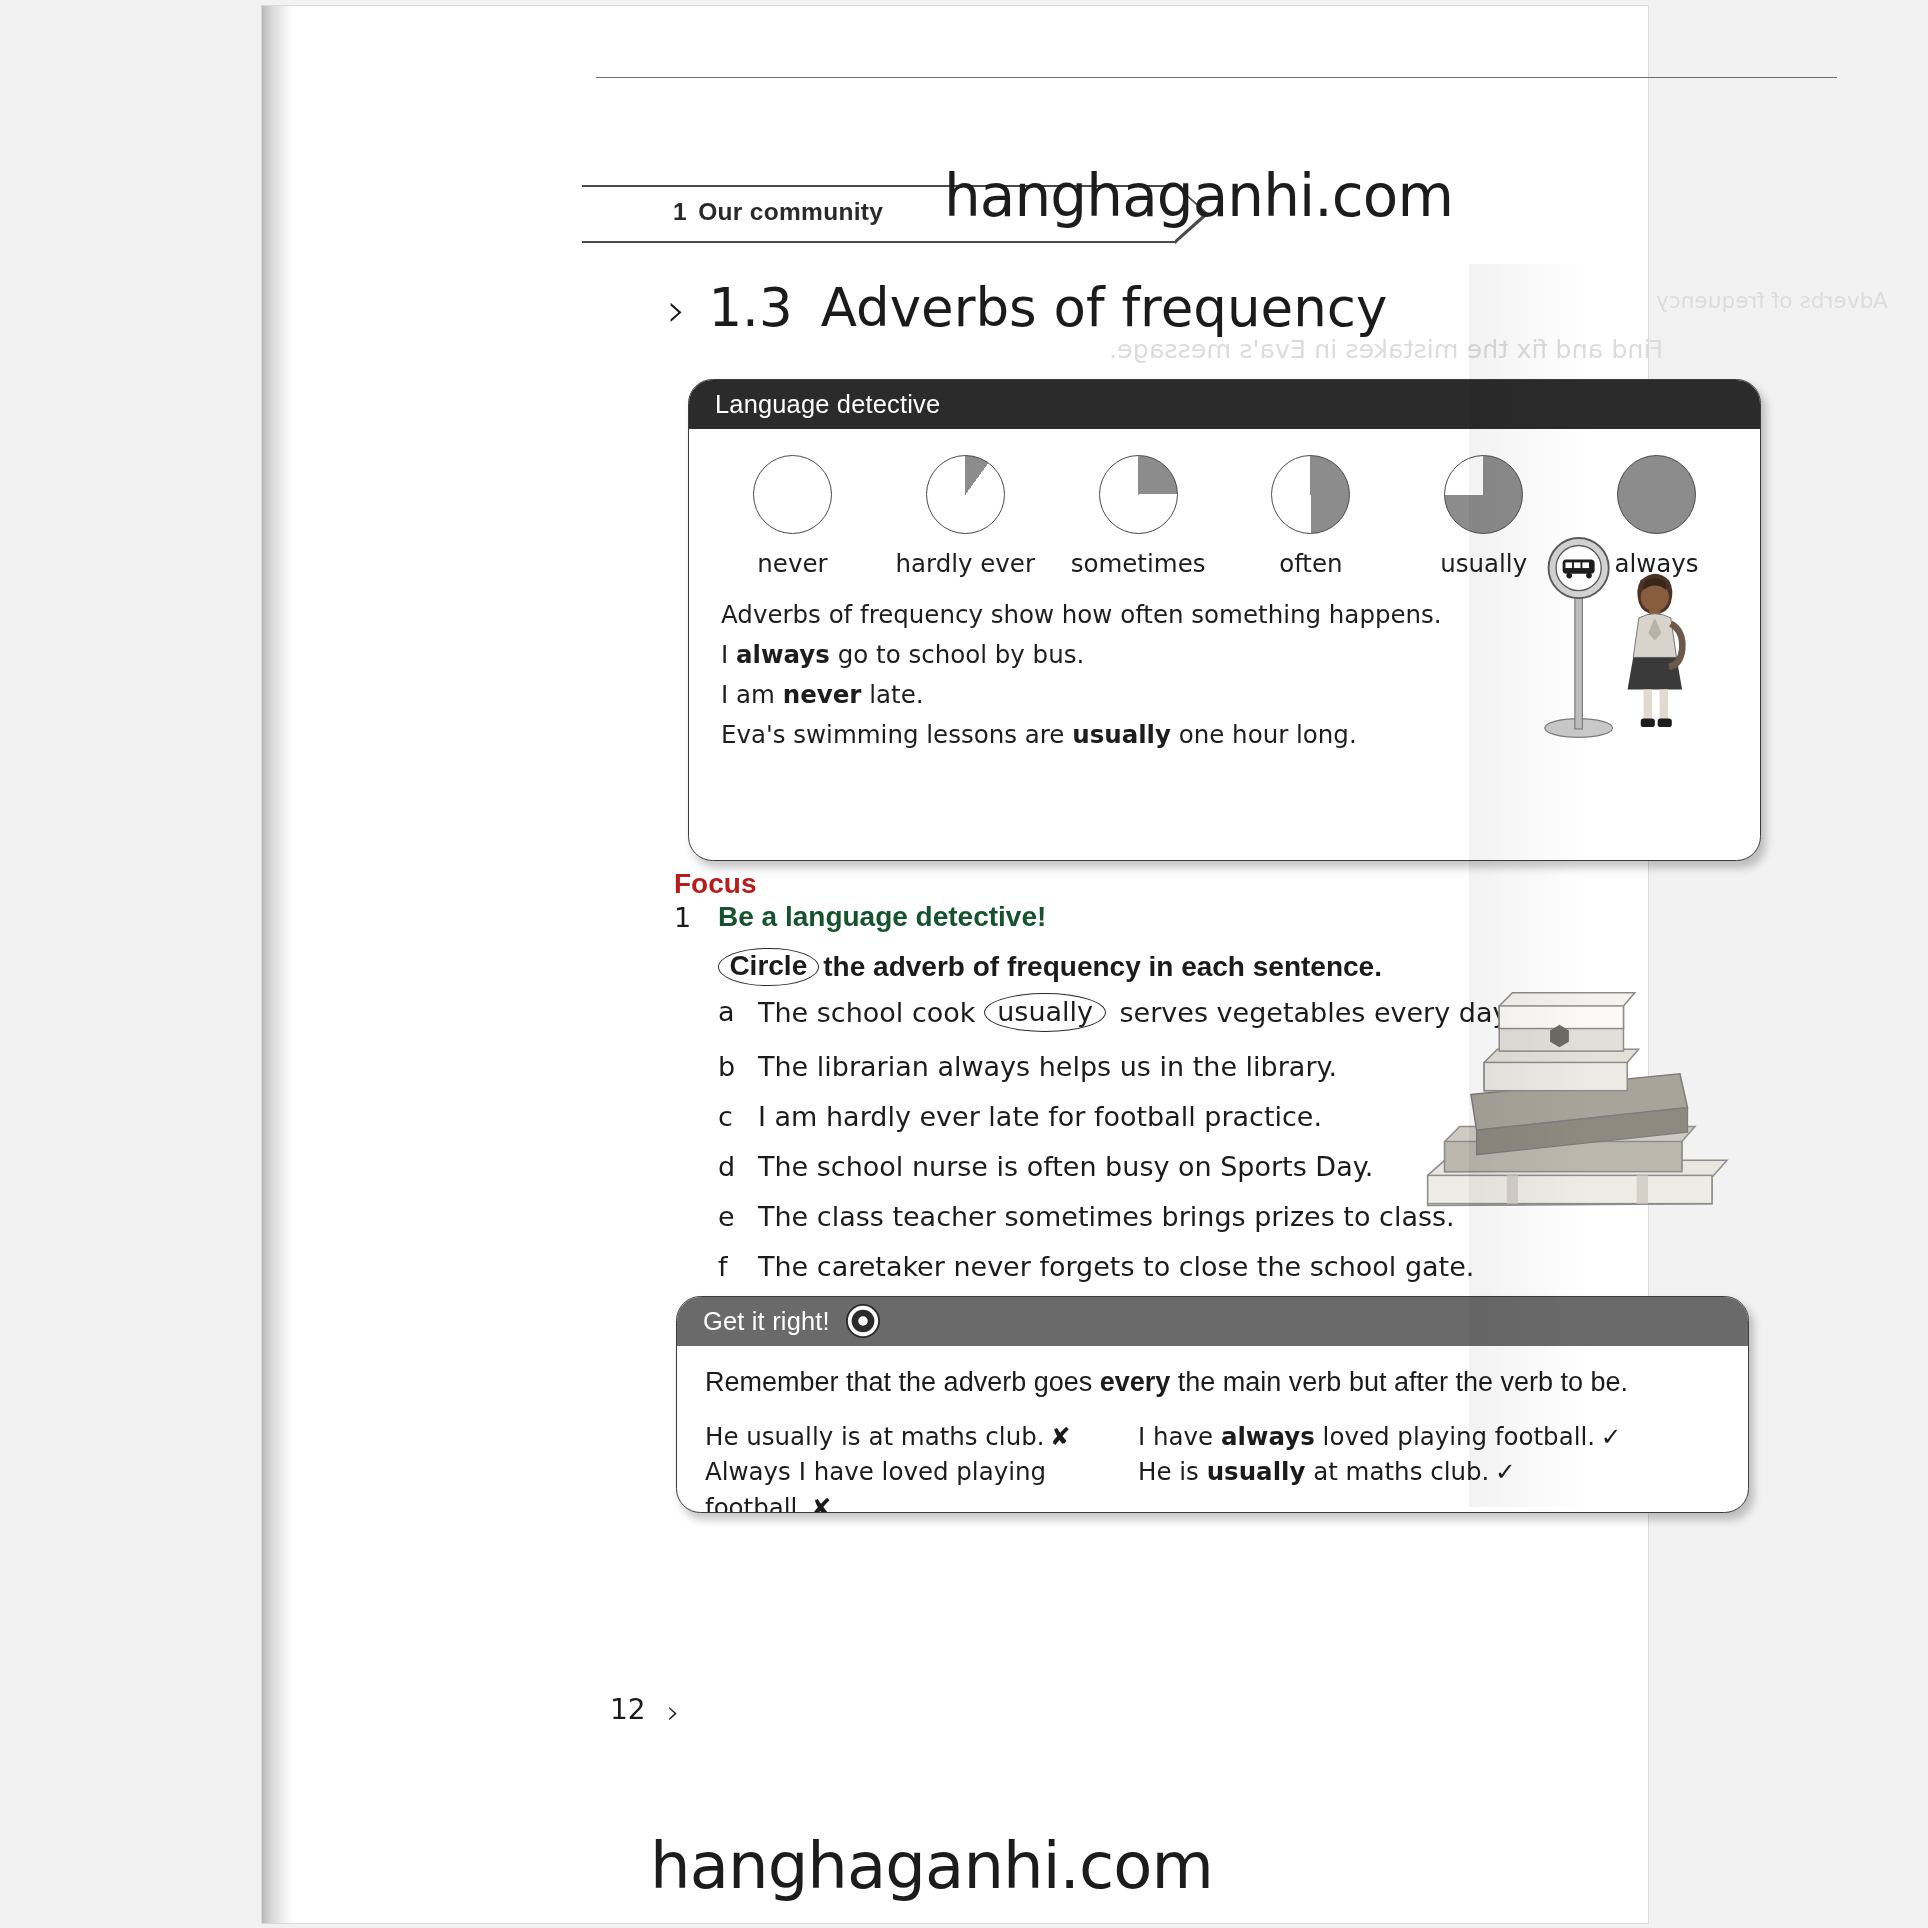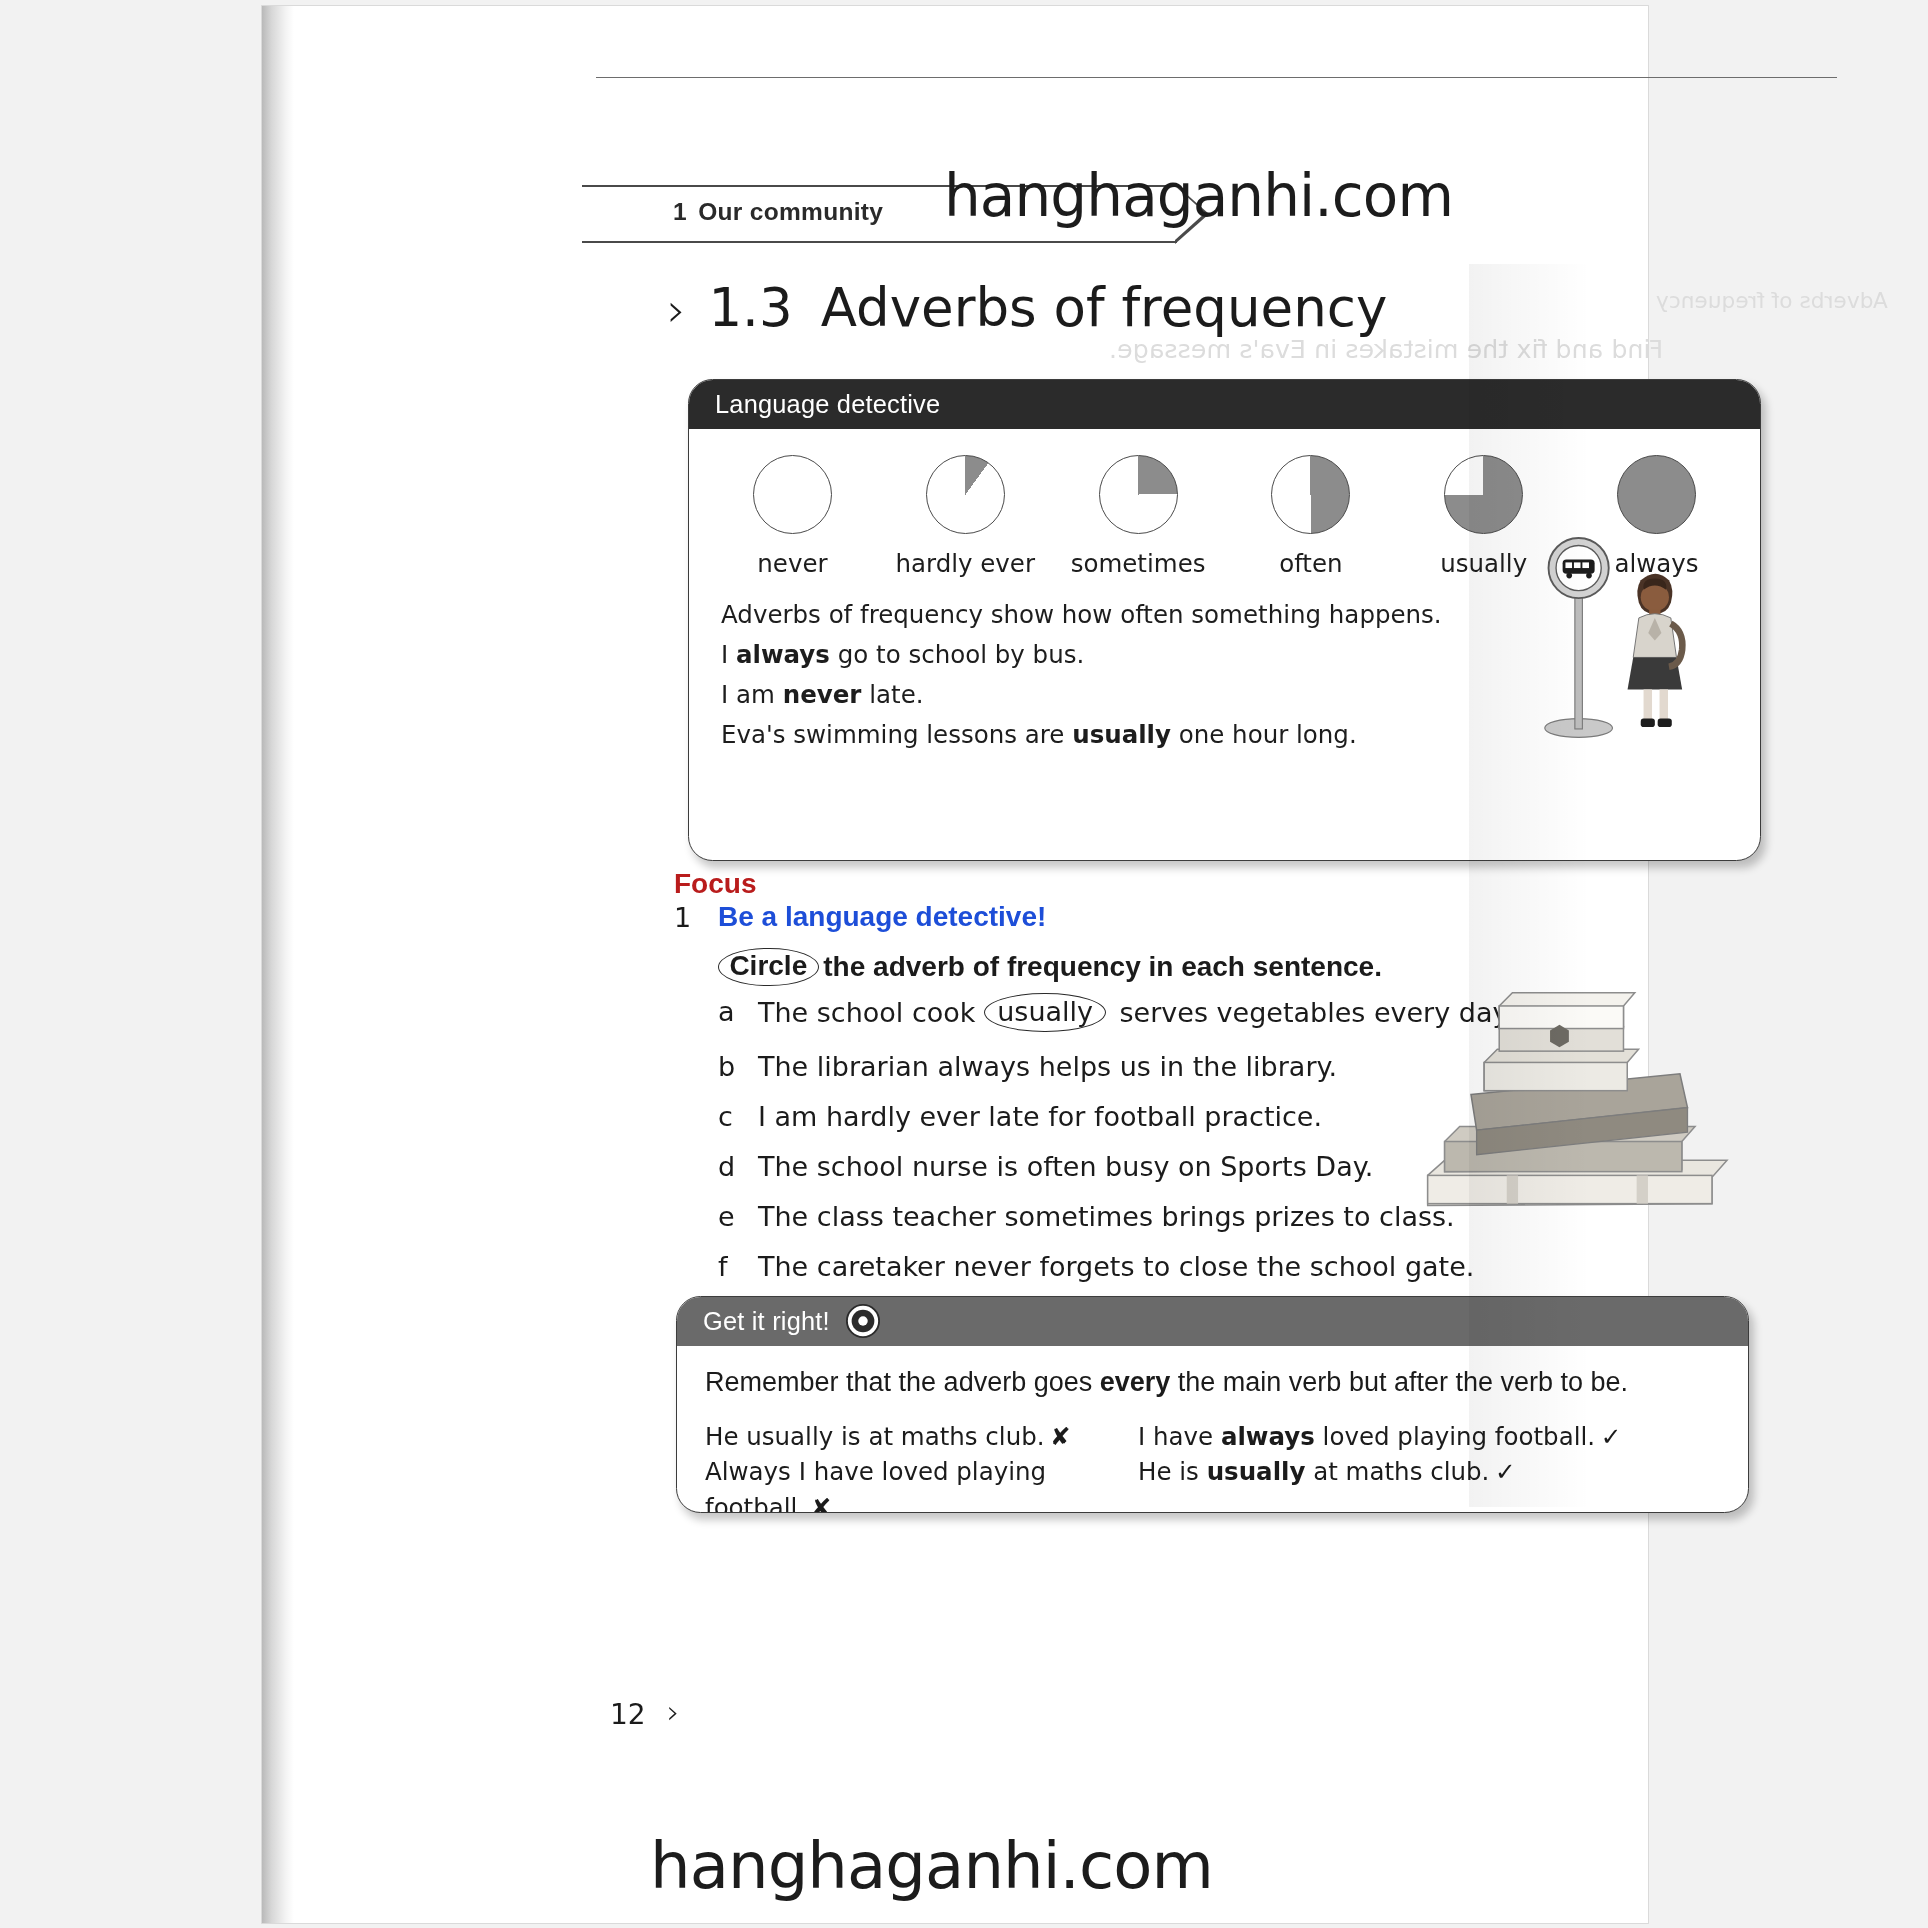--- a/index.html
+++ b/index.html
@@ -154,21 +154,21 @@
     position:absolute;left:412px;top:846px;
     font-family:Liberation Sans, sans-serif;
     font-size:28px;font-weight:bold;color:#b91c1c;margin-top:16px;
   }
   #q1-number{
     position:absolute;left:412px;top:896px;
     font-family:"DejaVu Sans", sans-serif;font-size:27px;color:#1b1b1b;
   }
   #q1-title{
     position:absolute;left:456px;top:895px;
-    font-family:"Liberation Sans", sans-serif;font-size:28px;font-weight:bold;color:#1d4ed8;
+    font-family:"Liberation Sans", sans-serif;font-size:28px;font-weight:bold;color:#14532d;
   }
   #q1-instruction{
     position:absolute;left:456px;top:942px;
     font-family:"Liberation Sans", sans-serif;font-size:28px;font-weight:bold;color:#1b1b1b;
     white-space:nowrap;
   }
   .ellipse-mark{
     display:inline-block;
     border:1.9px solid #2a2a2a;
     border-radius:50%;
@@ -210,21 +210,21 @@
   .gir-col{font-size:24.5px;line-height:1.45;}
   .gir-col.left{width:433px;}
   .gir-col.right{flex:1;}
   .gir-col b{font-weight:bold;}
   .mark-x{font-weight:bold;margin-left:5.6px;}
   .mark-tick{margin-left:5.6px;}
 
   
   #page-footer{
     position:absolute;left:348px;top:1687px;
-    display:flex;align-items:flex-end;
+    display:flex;align-items:flex-start;
     font-family:"DejaVu Sans", sans-serif;font-size:28px;color:#1b1b1b;
   }
   #page-footer .pf-chev{margin-left:21px;font-size:32px;font-weight:300;}
 
   
   .ghost{
     position:absolute;color:#dcdcdc;
     font-family:"DejaVu Sans", sans-serif;
     transform:scaleX(-1);
     white-space:nowrap;pointer-events:none;

